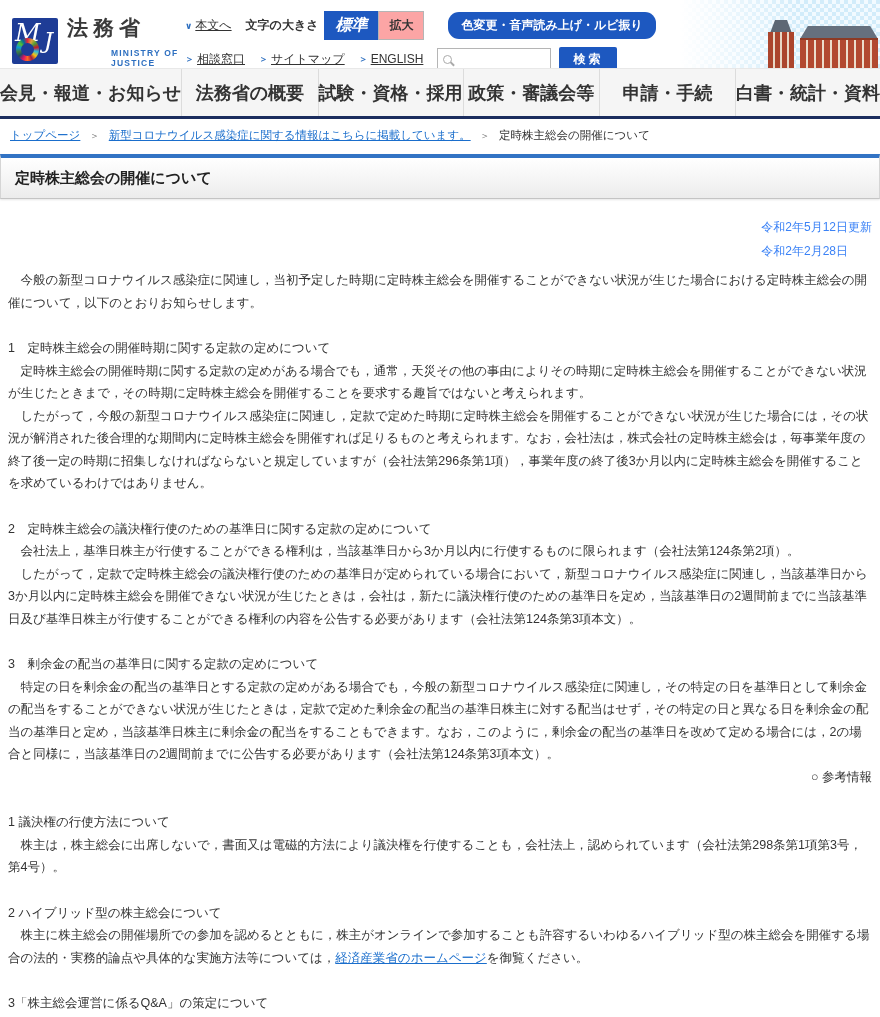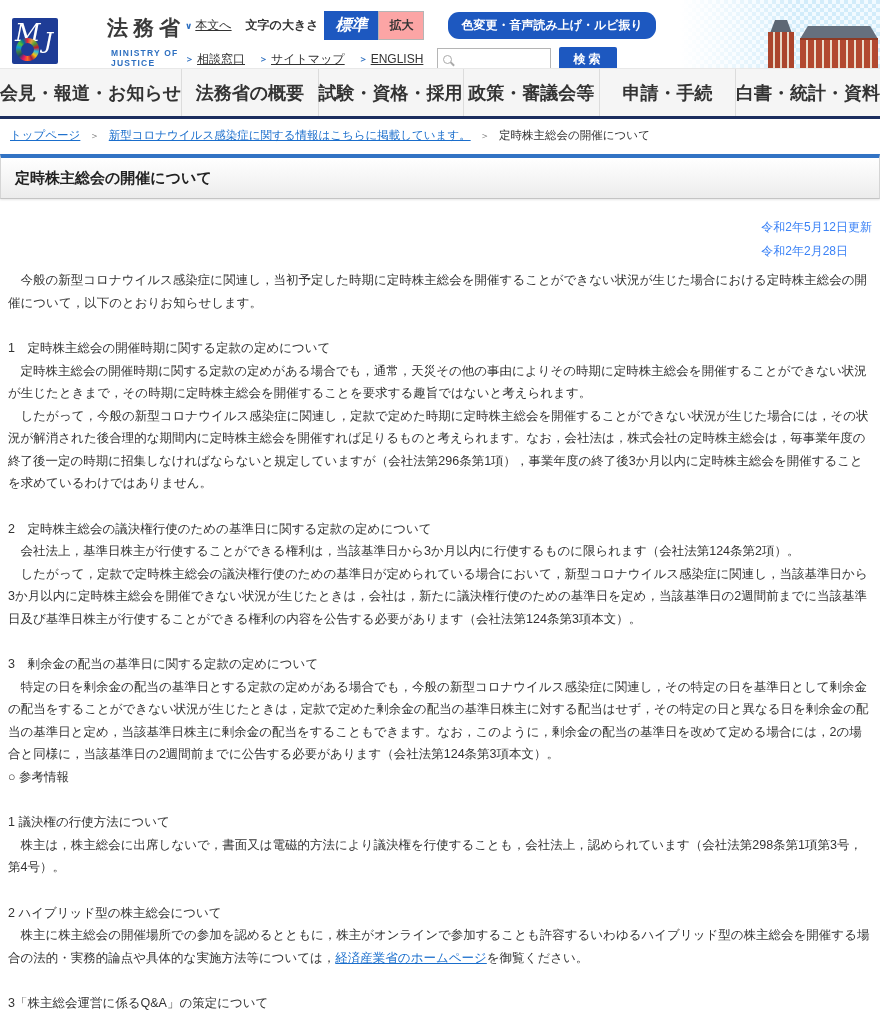--- a/index.html
+++ b/index.html
@@ -40,21 +40,21 @@
     border-top:2px solid #8d3a25; }
 
   .header-inner { position:relative; display:flex; z-index:1; }
   .logo { display:flex; align-items:center; gap:9px; padding:10px 0 0 12px; width:185px; cursor:pointer; }
   .logo-mark { position:relative; width:46px; height:46px; background:#1e3c96; border-radius:2px; flex:0 0 auto; }
   .logo-m { position:absolute; top:0px; left:3px; color:#fff; font-family:"DejaVu Serif",serif; font-style:italic; font-size:25px; line-height:1.2; }
   .logo-j { position:absolute; top:9px; right:5px; color:#fff; font-family:"DejaVu Serif",serif; font-style:italic; font-size:23px; line-height:1.2; }
   .logo-ring { position:absolute; left:4px; bottom:3px; width:23px; height:23px; border-radius:50%;
     background:conic-gradient(#e5243b,#dda63a,#4c9f38,#c5192d,#26bde2,#fcc30b,#a21942,#fd6925,#dd1367,#19486a,#3f7e44,#0a97d9,#56c02b,#00689d,#e5243b); }
   .logo-ring::after { content:""; position:absolute; inset:5px; border-radius:50%; background:#1e3c96; }
-  .logo-title { font-size:21px; font-weight:bold; letter-spacing:5px; color:#3a3a3a; white-space:nowrap;text-align:right; }
+  .logo-title { font-size:21px; font-weight:bold; letter-spacing:5px; color:#3a3a3a; white-space:nowrap; }
   .logo-sub { font-size:8.5px; font-weight:bold; color:#2d6fc0; letter-spacing:1.2px; margin-top:6px;padding-left:44px; }
 
   .header-utils { display:flex; flex-direction:column; gap:7px; padding-top:11px; }
   .util-row { display:flex; align-items:center; font-size:12px; }
   .chev { color:#2d6fc0; font-size:9px; margin-right:3px; font-weight:bold; }
   .util-link { color:#333; text-decoration:underline; cursor:pointer; white-space:nowrap; }
   .util-item { display:flex; align-items:center; margin-right:14px; }
   .fs-label { font-weight:bold; color:#333; margin-right:6px; white-space:nowrap; }
   .fs-group { display:flex; }
   .btn { font-family:inherit; cursor:pointer; }
@@ -90,21 +90,21 @@
 
   
   .dates { text-align:right; font-size:12px; color:#3b82f6; padding:16px 8px 0; line-height:2.0; }
   .date-second { padding-right:24px; }
 
   
   .content { padding:6px 8px 40px; font-size:12.5px; line-height:1.8; color:#333; }
   .content p { margin:0; }
   .intro { margin-top:12px; }
   .section { margin-top:23px; }
-  .ref-head { margin-top:26px; }
+  .ref-head { margin-top:26px;text-align:right; }
   .ref-item { margin-top:23px; }
   .tlink { color:#1a6ecc; text-decoration:underline; cursor:pointer; }
 </style>
 </head>
 <body>
 
 <div class="page">
 
   <header class="site-header">
     <div class="header-photo">

